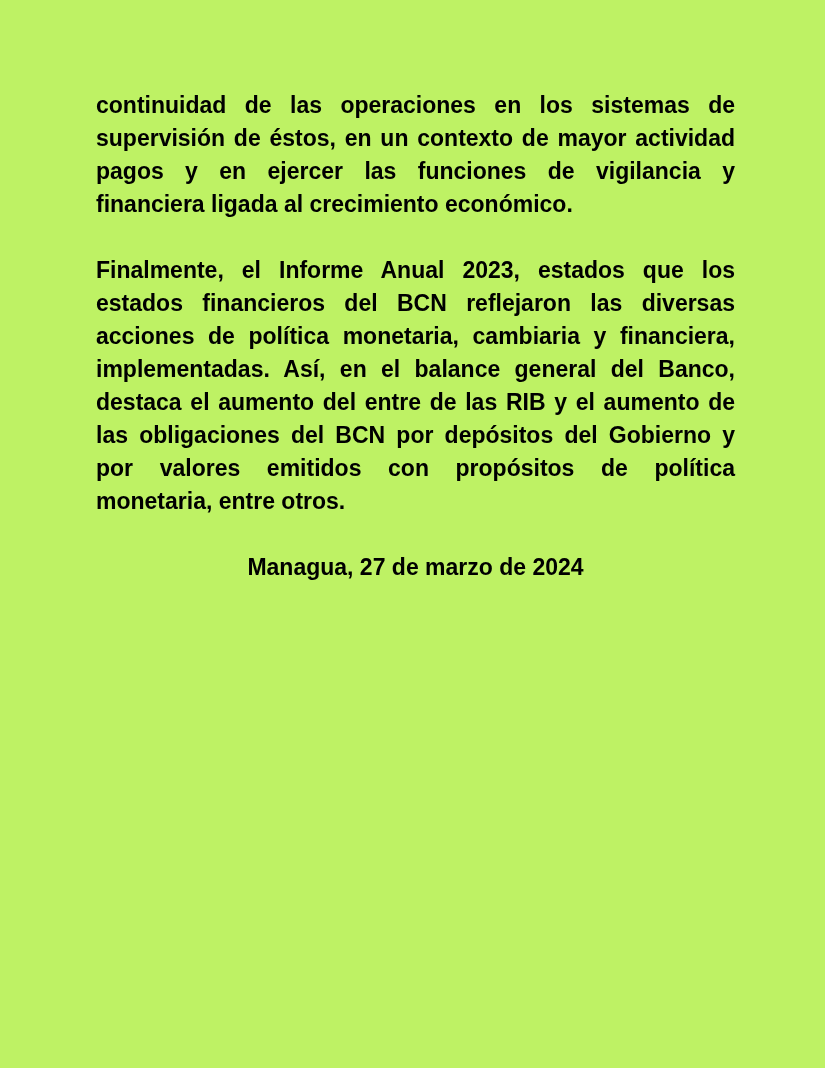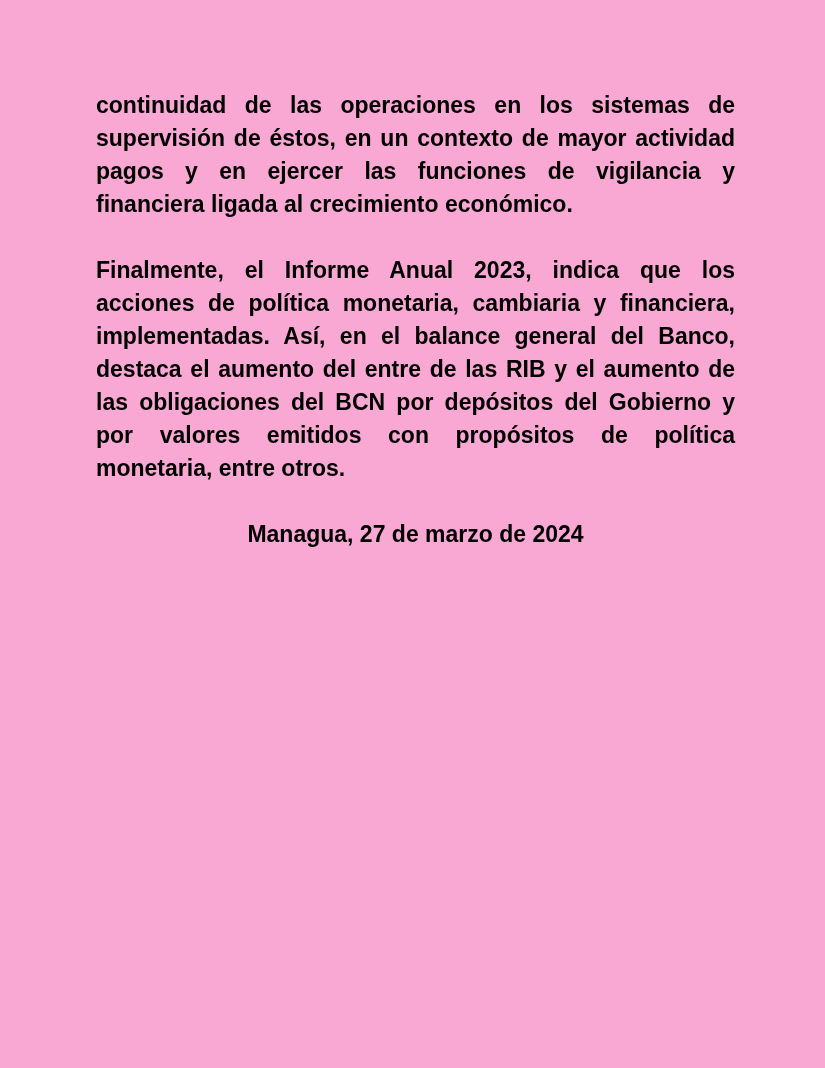--- a/index.html
+++ b/index.html
@@ -9,21 +9,21 @@
   body {
     width: 825px;
     height: 1068px;
     background: #ffffff;
     overflow: hidden;
   }
   .page {
     box-sizing: border-box;
     width: 825px;
     height: 1068px;
-    background: #f9a8d4;
+    background: #bef264;
     padding: 89px 90px 16px 96px;
     font-family: "Liberation Sans", "DejaVu Sans", sans-serif;
     font-weight: 700;
     font-size: 23px;
     color: #000000;
   }
   .para {
     margin: 0 0 33px 0;
   }
   .ln {
@@ -49,21 +49,22 @@
 <div class="page">
 
   <div class="para">
     <div class="ln just">continuidad de las operaciones en los sistemas de</div>
     <div class="ln just">supervisión de éstos, en un contexto de mayor actividad</div>
     <div class="ln just">pagos y en ejercer las funciones de vigilancia y</div>
     <div class="ln last">financiera ligada al crecimiento económico.</div>
   </div>
 
   <div class="para">
-    <div class="ln just">Finalmente, el Informe Anual 2023, indica que los</div>
+    <div class="ln just">Finalmente, el Informe Anual 2023, estados que los</div>
+    <div class="ln just">estados financieros del BCN reflejaron las diversas</div>
     <div class="ln just">acciones de política monetaria, cambiaria y financiera,</div>
     <div class="ln just">implementadas. Así, en el balance general del Banco,</div>
     <div class="ln just">destaca el aumento del entre de las RIB y el aumento de</div>
     <div class="ln just">las obligaciones del BCN por depósitos del Gobierno y</div>
     <div class="ln just">por valores emitidos con propósitos de política</div>
     <div class="ln last">monetaria, entre otros.</div>
   </div>
 
   <div class="para dateline">Managua, 27 de marzo de 2024</div>
 

